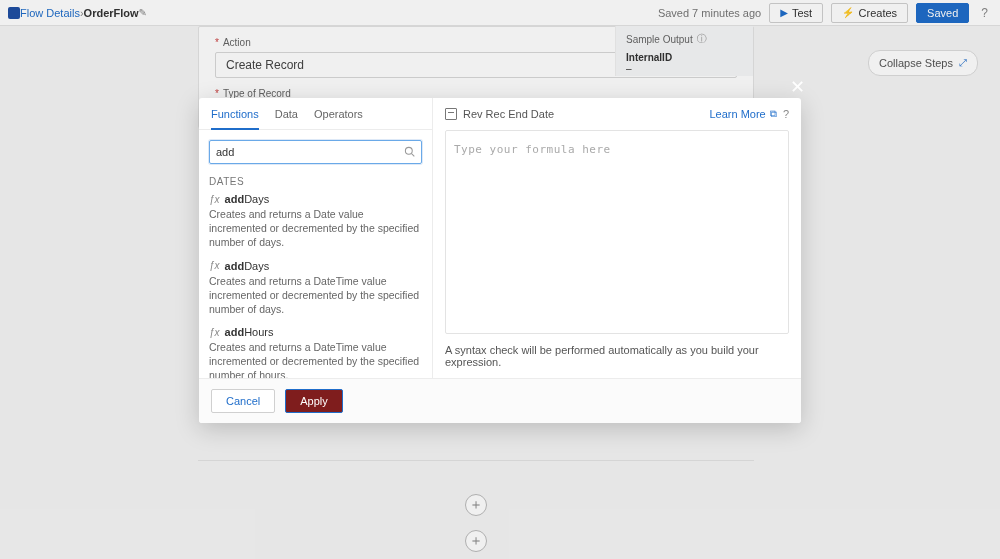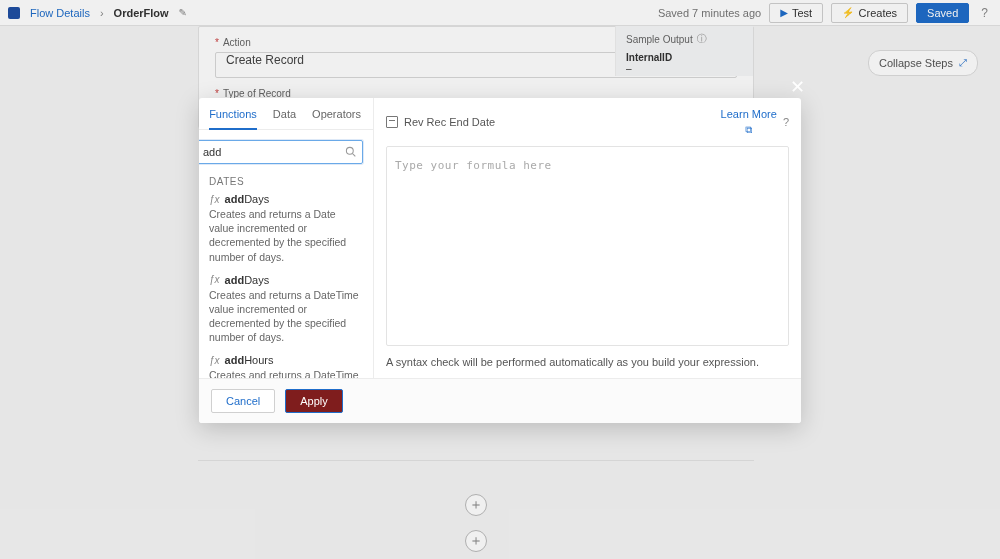--- a/index.html
+++ b/index.html
@@ -1,57 +1,57 @@
 <!DOCTYPE html>
 <html><head>
 <meta charset="utf-8">
 <style>
   * { box-sizing: border-box; margin: 0; padding: 0; font-family: -apple-system, BlinkMacSystemFont, "Segoe UI", Helvetica, Arial, sans-serif; }
   body { background: #f5f5f5; width: 1000px; height: 559px; overflow: hidden; position: relative; color: #333; }
 
   
   .topbar { height: 26px; background: #fff; border-bottom: 1px solid #e4e4e4; display: flex; align-items: center; justify-content: space-between; padding: 0 8px; font-size: 11px; }
-  .breadcrumb { display: flex; align-items: center; gap: 10px; color: #4b6cb7; }
+  .breadcrumb { display: flex; align-items: center; gap: 0; color: #4b6cb7; }
   .breadcrumb .logo { width: 12px; height: 12px; background:#1f4fa3; border-radius:2px; }
   .breadcrumb a { color: #1f6dca; text-decoration: none; }
   .breadcrumb .sep { color: #888; }
   .breadcrumb .current { color: #333; font-weight: 600; text-align: center; }
   .breadcrumb .pencil { color: #888; font-size: 10px; }
   .top-right { display: flex; align-items: center; gap: 8px; }
   .saved { color: #777; font-size: 11px; }
   .btn { border: 1px solid #d0d0d0; background:#fff; color:#333; padding: 3px 10px; border-radius: 2px; font-size: 11px; cursor: pointer; display:inline-flex; align-items:center; gap:4px; }
   .btn-primary { background:#1f6dca; border-color:#1f6dca; color:#fff; }
   .btn .ico { font-size: 10px; }
   .help-q { color:#888; font-size:12px; padding:0 4px; }
 
   
   .flow-card { position:absolute; left:198px; top:26px; width:556px; background:#fff; border:1px solid #e3e3e3; border-radius:2px; padding:10px 16px 24px; box-shadow: 0 1px 1px rgba(0,0,0,.03);}
   .flow-label { font-size:10px; color:#666; margin-bottom:4px; display:flex; align-items:center; gap:4px;}
   .flow-label .ast { color:#c44; }
-  .flow-select { border:1px solid #d8d8d8; border-radius:2px; height:26px; display:flex; align-items:flex-start; justify-content:space-between; padding:0 10px; font-size:12px; color:#444; margin-bottom:10px; }
+  .flow-select { border:1px solid #d8d8d8; border-radius:2px; height:26px; display:flex; align-items:center; justify-content:space-between; padding:0 10px; font-size:12px; color:#444; margin-bottom:10px; }
   .flow-select .chev { color:#888; font-size:10px; }
 
   .output-card { position:absolute; left:615px; top:26px; width:138px; height:50px; background:#f6f7f8; border-left:1px solid #eee; padding:6px 10px; font-size:10px; color:#666;}
   .output-card .title { display:flex; align-items:center; gap:4px; margin-bottom:6px;}
   .output-card .row { color:#333; font-size:10px; }
 
   .side-chip { position:absolute; right:22px; top:50px; background:#fff; border:1px solid #dcdcdc; padding:6px 10px; font-size:11px; color:#555; display:flex; align-items:center; gap:6px; border-radius:12px;}
 
   
   .flow-connector-area { position:absolute; left:198px; top:460px; width:556px; display:flex; flex-direction:column; align-items:center; gap:14px; }
   .conn-circle { width:22px; height:22px; border:1px solid #bbb; border-radius:50%; display:flex; align-items:center; justify-content:center; color:#888; font-size:14px; background:#fff;}
 
   
   .modal-backdrop { position:absolute; inset:0; background: rgba(0,0,0,.06); }
   .close-x { position:absolute; left:790px; top:76px; color:#fff; font-size:18px; cursor:pointer; font-weight:300; }
   .modal { position:absolute; left:199px; top:98px; width:602px; background:#fff; border-radius:3px; box-shadow: 0 6px 24px rgba(0,0,0,.18); display:flex; flex-direction:column; overflow:hidden; }
   .modal-title { text-align:center; font-size:15px; font-weight:400; color:#333; padding:14px 0 12px; border-bottom:1px solid #ececec; }
 
   .modal-body { display:flex; height:280px; }
-  .left-pane { width:175px; border-right:1px solid #ececec; display:flex; flex-direction:column;align-items:flex-end; }
+  .left-pane { width:234px; border-right:1px solid #ececec; display:flex; flex-direction:column; }
   .tabs { display:flex; gap:16px; padding: 10px 12px 0; font-size:11px; color:#666; border-bottom:1px solid #ececec;}
   .tab { padding-bottom:8px; cursor:pointer; }
   .tab.active { color:#1f6dca; border-bottom:2px solid #1f6dca; margin-bottom:-1px; font-weight:500;}
   .search-wrap { padding:10px; }
   .search-box { border:1px solid #6aa9e8; border-radius:2px; height:24px; display:flex; align-items:center; padding:0 6px; box-shadow: 0 0 0 1px rgba(31,109,202,.15);}
   .search-box input { border:none; outline:none; flex:1; font-size:11px; color:#333; }
   .search-box .sicon { color:#999; font-size:11px; }
 
   .fn-list { flex:1; overflow:hidden; padding: 0 10px 6px; font-size:11px; color:#333;}
   .fn-group { color:#777; font-size:10px; letter-spacing:.5px; margin: 2px 0 6px; }
@@ -59,21 +59,21 @@
   .fn-name { display:flex; align-items:center; gap:5px; font-size:11px; margin-bottom:2px;}
   .fx { color:#888; font-style:italic; font-size:10px; }
   .fn-name .bold { font-weight:600; }
   .fn-desc { color:#666; line-height:1.35; font-size:10.5px;}
 
   .right-pane { flex:1; display:flex; flex-direction:column; }
   .right-head { display:flex; align-items:center; justify-content:space-between; padding:10px 12px; font-size:11px; }
   .right-head .field { display:flex; align-items:center; gap:6px; color:#555; }
   .right-head .cal { width:12px; height:12px; border:1px solid #777; border-radius:1px; position:relative;}
   .right-head .cal::before { content:""; position:absolute; left:2px; right:2px; top:3px; height:1px; background:#777;}
-  .right-head .link { color:#1f6dca; display:flex; align-items:center; gap:4px; cursor:pointer;flex-direction:column;}
+  .right-head .link { color:#1f6dca; display:flex; align-items:center; gap:4px; cursor:pointer;}
   .right-head .ext { font-size:10px; }
   .right-head .hq { color:#888; }
   .formula-box { margin:0 12px; flex:1; border:1px solid #e3e3e3; border-radius:2px; padding:8px; }
   .formula-box .ph { font-family: ui-monospace, Menlo, Consolas, monospace; font-size:11px; color:#aaa; letter-spacing:.5px;}
   .syntax-note { padding:10px 12px; font-size:11px; color:#555; }
 
   .modal-footer { border-top:1px solid #ececec; background:#fbfbfb; padding:10px 12px; display:flex; gap:10px; }
   .mbtn { border:1px solid #d0d0d0; background:#fff; color:#1f6dca; padding:5px 14px; font-size:11px; border-radius:2px; cursor:pointer; }
   .mbtn.primary { background:#7f1d1d; border-color:#1f6dca; color:#fff; }
 </style>

